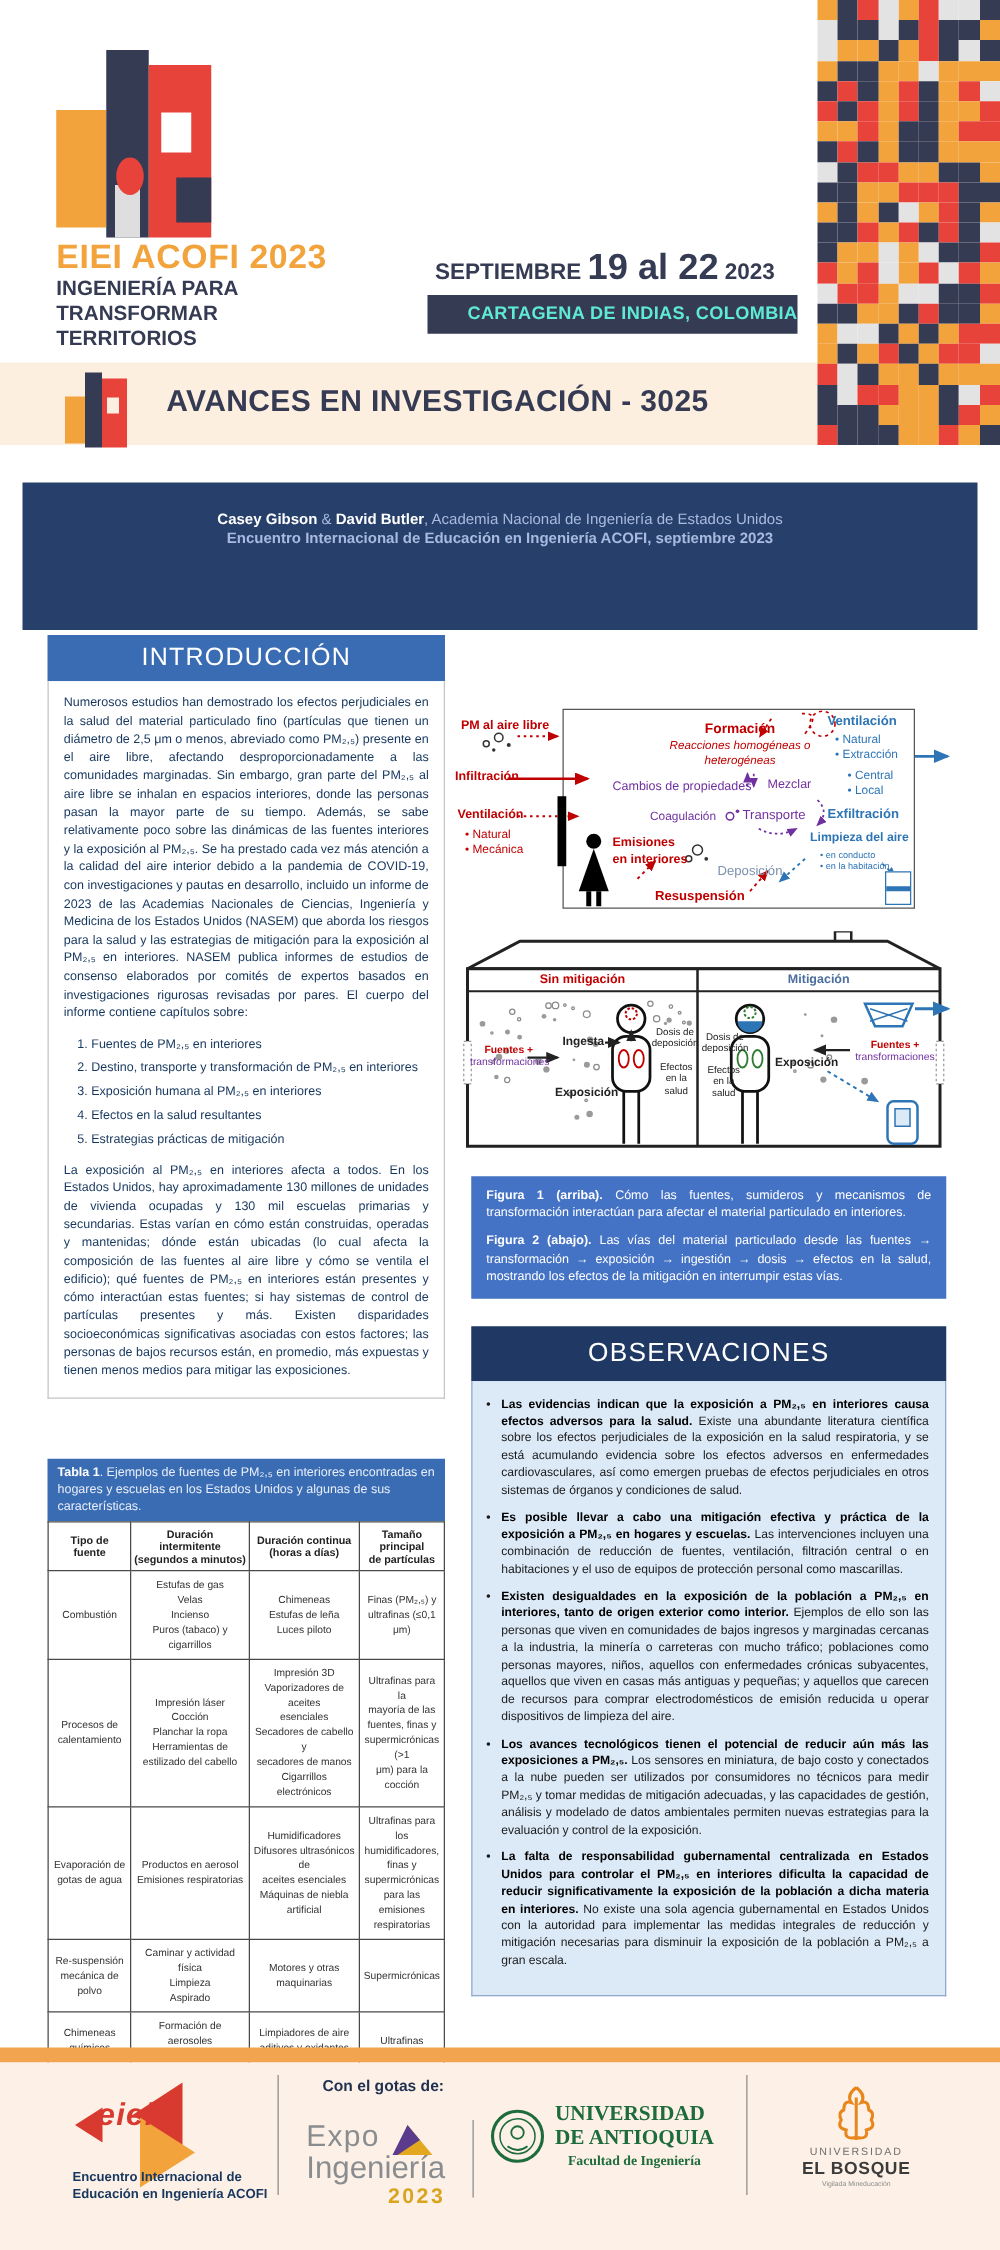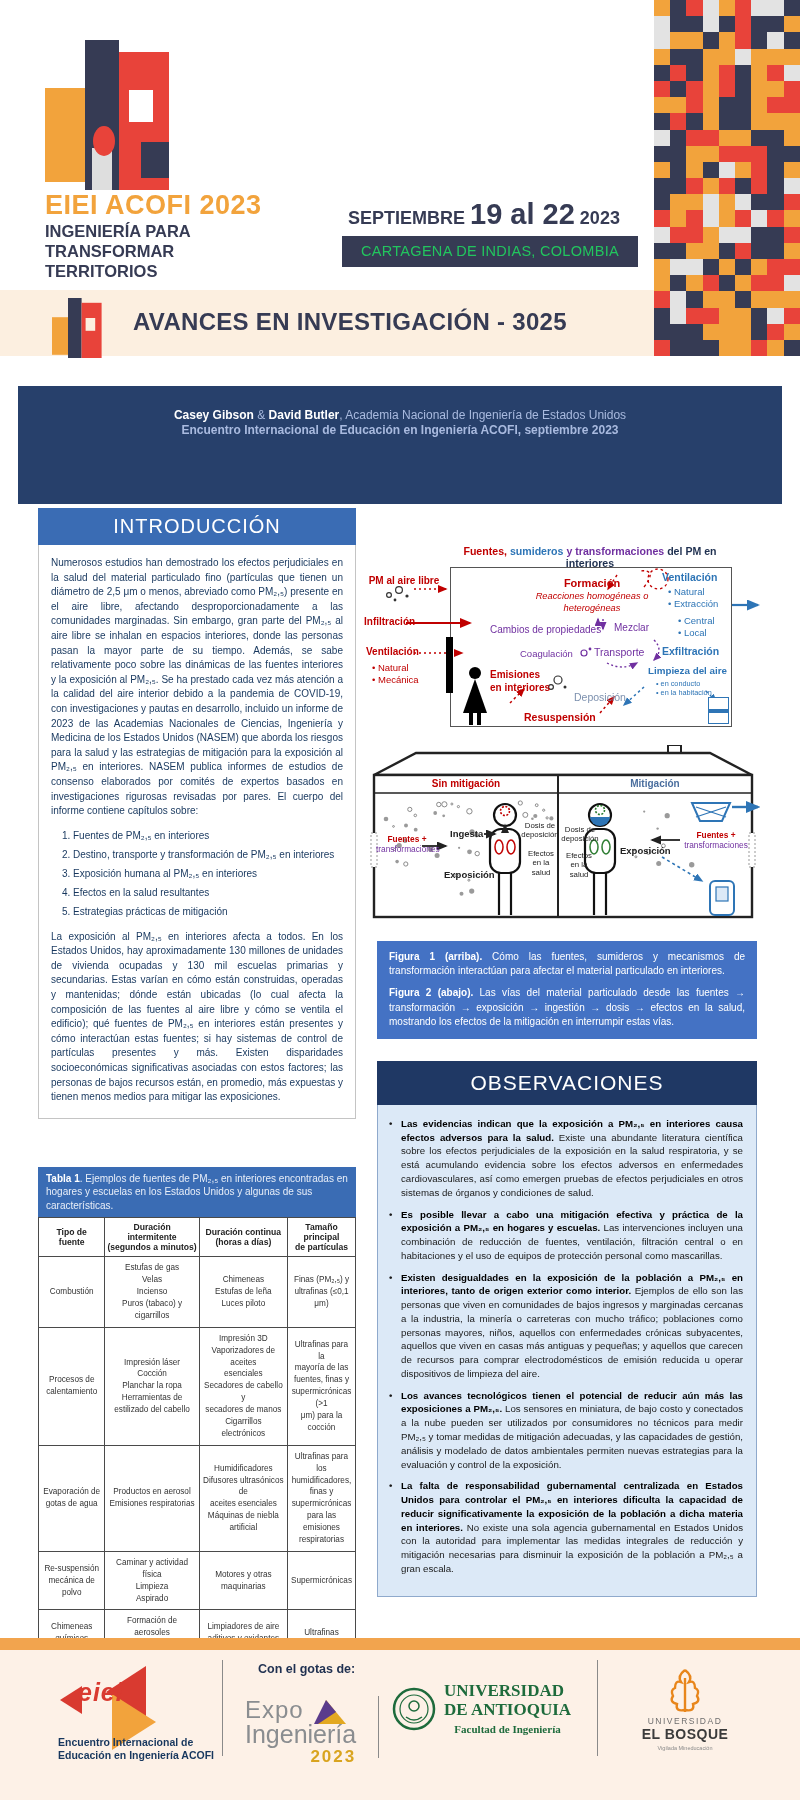--- a/index.html
+++ b/index.html
@@ -9,21 +9,21 @@
   
   .header { position:absolute; left:0; top:0; width:800px; height:290px; background:#fff; }
   .logo-shapes { position:relative; }
   .logo-main { position:absolute; left:45px; top:30px; width:150px; height:155px; }
   .ls { position:absolute; }
   .c-orange { background:#F2A33C; } .c-navy { background:#363B54; } .c-red { background:#E8433A; } .c-gray { background:#DEDEDE; }
   .logo-title { position:absolute; left:45px; top:190px; font-size:27px; font-weight:bold; color:#F2A33C; letter-spacing:.5px; }
   .logo-sub { position:absolute; left:45px; top:222px; font-size:16.5px; font-weight:bold; color:#363B54; line-height:1.2; white-space:pre-line; width:230px; }
   .date-line { position:absolute; left:348px; top:198px; color:#363B54; font-weight:bold; white-space:nowrap; }
   .date-line .sm { font-size:18px; } .date-line .big { font-size:29px; } .date-line .yr { font-size:18px; }
-  .location-box { position:absolute; left:342px; top:236px; width:296px; height:31px; background:#363B54; color:#22c55e; font-weight:normal; font-size:14.5px; text-align:center; line-height:31px; letter-spacing:.3px; }
+  .location-box { position:absolute; left:342px; top:236px; width:296px; height:31px; background:#363B54; color:#5eead4; font-weight:bold; font-size:14.5px; text-align:right; line-height:31px; letter-spacing:.3px; }
   .mosaic { position:absolute; right:0; top:0; width:146px; height:356px; z-index:5; font-size:0; line-height:0; }
   .mosaic i { display:inline-block; width:16.2px; height:16.2px; }
 
   
   .banner { position:absolute; left:0; top:290px; width:800px; height:66px; background:#FCEFE0; }
   .banner-logo { position:absolute; left:52px; top:4px; width:70px; height:60px; transform:scale(.4); transform-origin:top left; }
   .banner-text { position:absolute; left:133px; top:18px; font-size:24px; font-weight:bold; color:#363B54; letter-spacing:.3px; }
 
   
   .title-block { position:absolute; left:18px; top:386px; width:764px; height:118px; background:#27406B; color:#fff; text-align:center; padding:14px 28px 0; }
@@ -273,21 +273,20 @@
         <div class="eiei-title">EIEI ACOFI 2023</div>
         <div class="eiei-sub">INGENIERÍA PARA
 TRANSFORMAR TERRITORIOS</div>
       </div>
     </div>
   </div>
 
   <div class="right-col">
 
     <div class="fig1">
-      <div class="fig1-title"><span class="red">Fuentes,</span><span class="blue"> sumideros</span><span class="purple"> y transformaciones</span><span style="color:#1F3050"> del PM en interiores</span></div>
       <div class="fig1-box"></div>
       <svg class="svg-layer" width="398" height="200">
         <defs>
           <marker id="mr" markerWidth="7" markerHeight="7" refX="5" refY="2.5" orient="auto">
               <path d="M0,0L6,2.5L0,5Z" fill="#C00000"></path>
             </marker>
           <marker id="mb" markerWidth="7" markerHeight="7" refX="5" refY="2.5" orient="auto">
               <path d="M0,0L6,2.5L0,5Z" fill="#2E75B6"></path>
             </marker>
           <marker id="mp" markerWidth="7" markerHeight="7" refX="5" refY="2.5" orient="auto">

